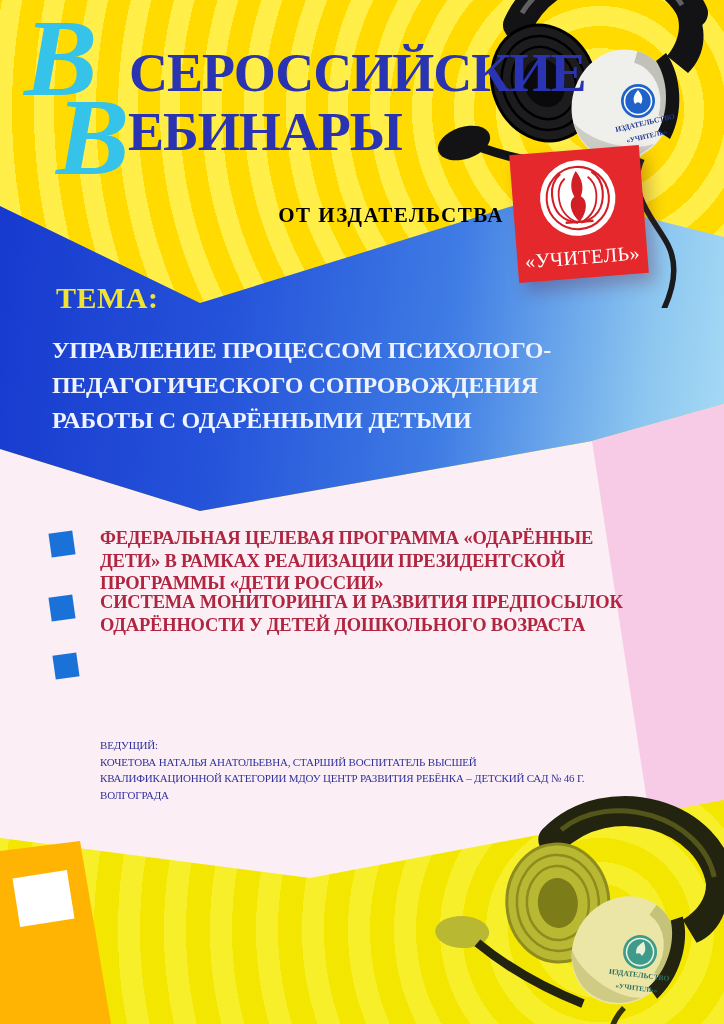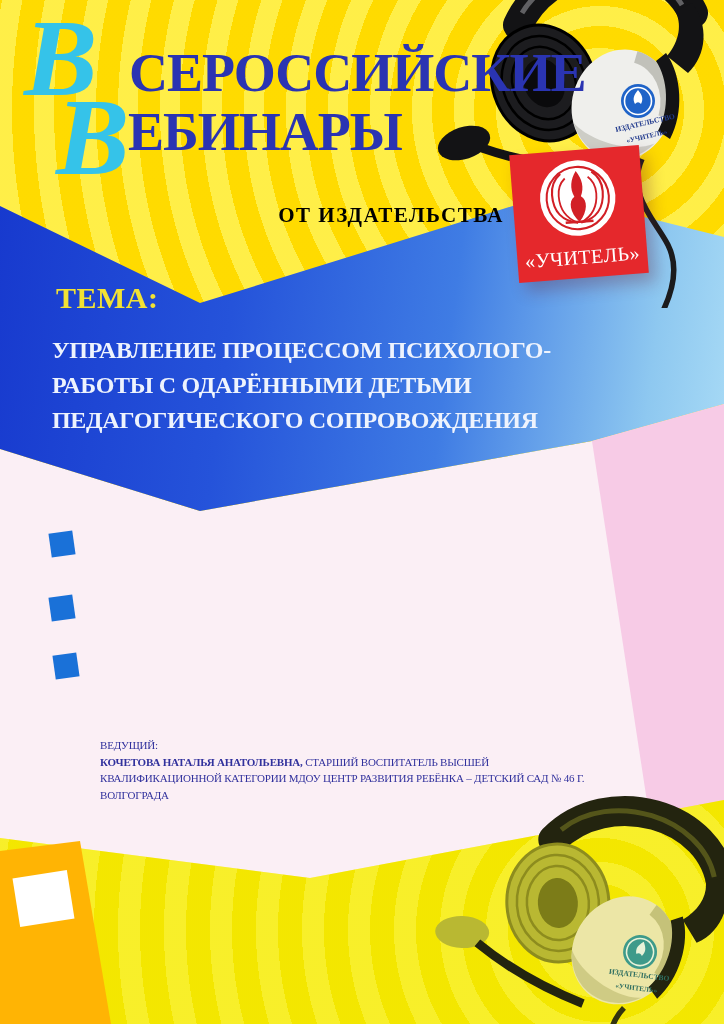--- a/index.html
+++ b/index.html
@@ -104,21 +104,21 @@
     color:#b02540;font-size:18.5px;font-weight:bold;line-height:22.5px;letter-spacing:-.2px;
   }
   .agenda-text-1{top:527px;}
   .agenda-text-2{top:591px;}
   .agenda-text-3{top:649px;}
   
   .presenter{
     position:absolute;left:100px;top:737px;width:500px;
     color:#31319d;font-size:11px;line-height:16.5px;letter-spacing:-.2px;
   }
-  .presenter .name{font-weight:bold;text-align:center;}
+  .presenter .name{font-weight:normal;text-align:center;}
 </style>
 </head>
 <body>
 
 <div class="page">
 
   <div class="top-yellow"></div>
   <div class="blue-band"></div>
   <div class="deep-pink"></div>
   <div class="bottom-yellow"></div>
@@ -196,26 +196,28 @@
       <path d="M2,30 C15,24 23,13 23,-4 C23,-13 20,-20 14,-25" fill="none" stroke="#d21f26" stroke-width="2.2"></path>
       <path d="M0,-33 C7,-23 9,-12 4,-2 C12,3 11,17 0,29 C-11,17 -12,3 -4,-2 C-9,-12 -7,-23 0,-33" fill="#d21f26"></path>
       <path d="M-17,29 L17,29" stroke="#d21f26" stroke-width="3"></path>
     </svg>
     <div class="logo-caption">«УЧИТЕЛЬ»</div>
   </div>
 
   <div class="topic-label">ТЕМА:</div>
   <div class="topic-lines">
     <div>УПРАВЛЕНИЕ ПРОЦЕССОМ ПСИХОЛОГО-</div>
+    <div>ПЕДАГОГИЧЕСКОГО СОПРОВОЖДЕНИЯ</div>
     <div>РАБОТЫ С ОДАРЁННЫМИ ДЕТЬМИ</div>
-    <div>ПЕДАГОГИЧЕСКОГО СОПРОВОЖДЕНИЯ</div>
   </div>
 
   <div class="bullet bullet-1"></div>
+  <div class="agenda-text agenda-text-1">ФЕДЕРАЛЬНАЯ ЦЕЛЕВАЯ ПРОГРАММА «ОДАРЁННЫЕ ДЕТИ» В РАМКАХ РЕАЛИЗАЦИИ ПРЕЗИДЕНТСКОЙ ПРОГРАММЫ «ДЕТИ РОССИИ»</div>
   <div class="bullet bullet-2"></div>
+  <div class="agenda-text agenda-text-2">СИСТЕМА МОНИТОРИНГА И РАЗВИТИЯ ПРЕДПОСЫЛОК ОДАРЁННОСТИ У ДЕТЕЙ ДОШКОЛЬНОГО ВОЗРАСТА</div>
   <div class="bullet bullet-3"></div>
 
   <div class="presenter">
     <div>ВЕДУЩИЙ:</div>
     <div><span class="name">КОЧЕТОВА НАТАЛЬЯ АНАТОЛЬЕВНА,</span><span> СТАРШИЙ ВОСПИТАТЕЛЬ ВЫСШЕЙ КВАЛИФИКАЦИОННОЙ КАТЕГОРИИ МДОУ ЦЕНТР РАЗВИТИЯ РЕБЁНКА – ДЕТСКИЙ САД № 46 Г. ВОЛГОГРАДА</span></div>
   </div>
 
 </div>
 
 </body></html>

